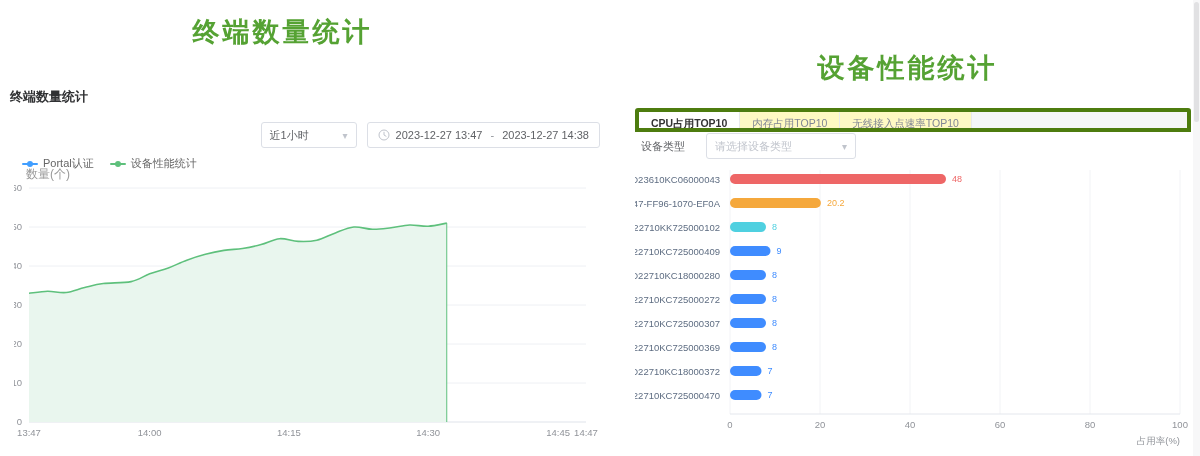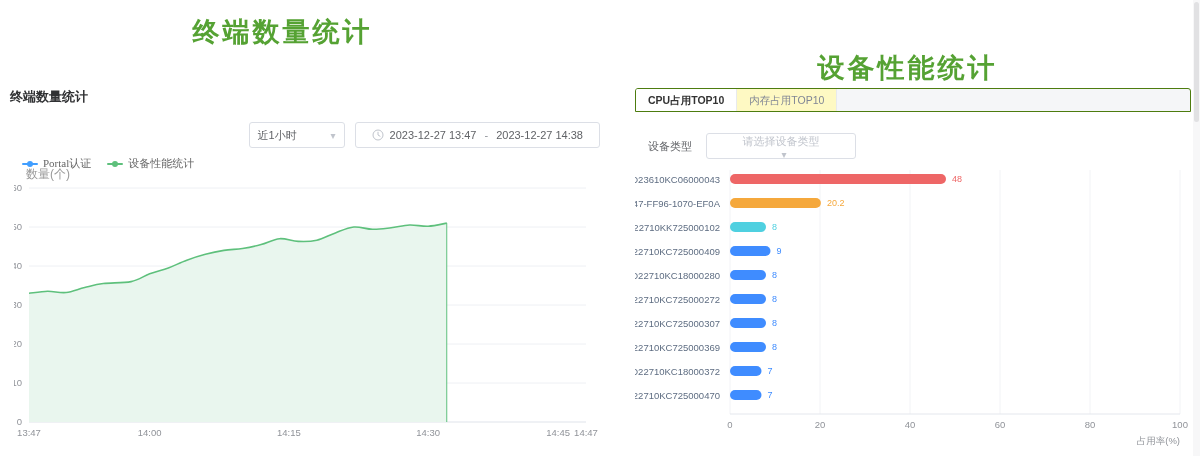--- a/index.html
+++ b/index.html
@@ -25,48 +25,48 @@
   .controls{position:absolute;top:122px;right:14px;display:flex;gap:10px;align-items:center;}
   .select-box{
     height:26px;border:1px solid #dcdfe6;border-radius:3px;background:#fff;
     display:flex;align-items:center;justify-content:space-between;
     padding:0 8px;font-size:11px;color:#606266;cursor:pointer;
   }
   .select-box .chevron{color:#c0c4cc;font-size:10px;margin-left:6px;}
   .time-select{width:96px;}
   .date-box{
     height:26px;border:1px solid #dcdfe6;border-radius:3px;background:#fff;
-    display:flex;align-items:center;gap:6px;padding:0 16px;font-size:11px;color:#606266;cursor:pointer;
+    display:flex;align-items:center;gap:6px;padding:0 10px;font-size:11px;color:#606266;cursor:pointer;
   }
   .date-box .sep{color:#909399;padding:0 2px;}
-  .legend{position:absolute;left:22px;top:156px;display:flex;gap:16px;align-items:center;font-family:Liberation Serif, serif;}
+  .legend{position:absolute;left:22px;top:156px;display:flex;gap:16px;align-items:center;}
   .legend-item{display:flex;align-items:center;gap:5px;font-size:11px;color:#666;cursor:pointer;}
   .lmark{width:16px;height:2px;border-radius:1px;position:relative;display:inline-block;}
   .lmark i{position:absolute;left:50%;top:50%;width:6px;height:6px;border-radius:50%;transform:translate(-50%,-50%);display:block;}
   .ylabel{position:absolute;left:26px;top:166px;font-size:12px;color:#999;}
   #left-chart{position:absolute;left:14px;top:176px;}
   svg text.tick{font-size:9.5px;fill:#909399;font-family:"Liberation Sans",sans-serif;}
   svg text.cat{font-size:9.5px;fill:#5e6d82;font-family:"Liberation Sans",sans-serif;}
   svg text.val{font-size:9px;font-family:"Liberation Sans",sans-serif;}
   svg text.axlabel{font-size:9.5px;fill:#909399;font-family:"Liberation Sans",sans-serif;}
 
   
   .right-panel{position:absolute;left:620px;top:0;width:574px;height:456px;}
   .tabbar{
-    position:absolute;left:15px;top:88px;width:556px;height:24px;
-    background:#f5f6f8;border:1px solid #4d7c0f;border-radius:3px 3px 0 0;
+    position:absolute;left:15px;top:108px;width:556px;height:24px;
+    background:#f5f6f8;border:4px solid #4d7c0f;border-radius:3px 3px 0 0;
     display:flex;align-items:stretch;overflow:hidden;
   }
   .tab{
     padding:0 12px;line-height:22px;font-size:10.5px;color:#808695;
     border-right:1px solid #e8eaec;background:#fef9c3;cursor:pointer;white-space:nowrap;
   }
   .tab.active{background:#ffffff;color:var(--tab-active-text);font-weight:bold;}
-  .filter-label{position:absolute;left:28px;top:139px;font-size:11px;color:#606266;}
-  .filter-select{position:absolute;left:86px;top:133px;width:150px;flex-direction:column;}
+  .filter-label{position:absolute;left:21px;top:139px;font-size:11px;color:#606266;}
+  .filter-select{position:absolute;left:86px;top:133px;width:150px;}
   .placeholder{color:#c0c4cc;}
   #right-chart{position:absolute;left:15px;top:162px;}
 
   .scrollbar{position:absolute;right:0;top:0;width:7px;height:456px;background:#f7f7f8;}
   .scrollbar .thumb{position:absolute;left:1px;top:2px;width:5px;height:120px;border-radius:3px;background:#e1e1e3;}
 </style>
 </head>
 <body>
 
 <div class="section-title" id="left-title">终端数量统计</div>
@@ -131,20 +131,21 @@
       <path d="M 15,117.3 C 18.1,117.0 27.4,115.5 33.6,115.3 C 39.8,115.2 45.9,117.2 52.1,116.5 C 58.3,115.9 64.5,112.9 70.7,111.5 C 76.9,110.0 81.5,108.5 89.3,107.5 C 97.0,106.6 109.4,107.2 117.1,105.6 C 124.9,104.0 129.5,100.1 135.7,97.8 C 141.9,95.5 148.1,94.2 154.3,92.0 C 160.4,89.7 166.6,86.4 172.8,84.2 C 179.0,81.9 185.2,79.9 191.4,78.3 C 197.6,76.7 203.8,75.4 209.9,74.4 C 216.1,73.4 222.3,73.4 228.5,72.5 C 234.7,71.5 240.9,70.2 247.1,68.5 C 253.3,66.9 259.5,63.2 265.6,62.7 C 271.8,62.2 278.0,65.2 284.2,65.4 C 290.4,65.7 296.6,65.7 302.8,64.3 C 309.0,62.8 315.2,59.1 321.4,56.9 C 327.5,54.6 333.7,51.6 339.9,51.0 C 346.1,50.4 352.3,53.2 358.5,53.3 C 364.7,53.5 370.9,52.5 377.1,51.8 C 383.2,51.1 389.4,49.3 395.6,49.0 C 401.8,48.8 408.0,50.5 414.2,50.2 C 420.4,49.9 429.7,47.6 432.8,47.1 L 432.75,246 L 15,246 Z" fill="#e8f6ed" fill-opacity="0.95"></path>
       <path d="M 15,117.3 C 18.1,117.0 27.4,115.5 33.6,115.3 C 39.8,115.2 45.9,117.2 52.1,116.5 C 58.3,115.9 64.5,112.9 70.7,111.5 C 76.9,110.0 81.5,108.5 89.3,107.5 C 97.0,106.6 109.4,107.2 117.1,105.6 C 124.9,104.0 129.5,100.1 135.7,97.8 C 141.9,95.5 148.1,94.2 154.3,92.0 C 160.4,89.7 166.6,86.4 172.8,84.2 C 179.0,81.9 185.2,79.9 191.4,78.3 C 197.6,76.7 203.8,75.4 209.9,74.4 C 216.1,73.4 222.3,73.4 228.5,72.5 C 234.7,71.5 240.9,70.2 247.1,68.5 C 253.3,66.9 259.5,63.2 265.6,62.7 C 271.8,62.2 278.0,65.2 284.2,65.4 C 290.4,65.7 296.6,65.7 302.8,64.3 C 309.0,62.8 315.2,59.1 321.4,56.9 C 327.5,54.6 333.7,51.6 339.9,51.0 C 346.1,50.4 352.3,53.2 358.5,53.3 C 364.7,53.5 370.9,52.5 377.1,51.8 C 383.2,51.1 389.4,49.3 395.6,49.0 C 401.8,48.8 408.0,50.5 414.2,50.2 C 420.4,49.9 429.7,47.6 432.8,47.1" fill="none" stroke="#5ec07c" stroke-width="1.6"></path>
       <line x1="432.75" y1="47.1" x2="432.75" y2="246" stroke="#5ec07c" stroke-width="1"></line>
     </svg>
 </div>
 
 <div class="right-panel">
   <div class="tabbar">
       <div class="tab active">CPU占用TOP10</div>
       <div class="tab">内存占用TOP10</div>
+      <div class="tab">无线接入点速率TOP10</div>
     </div>
 
   <div class="filter-label">设备类型</div>
   <div class="select-box filter-select">
     <span class="placeholder">请选择设备类型</span>
     <span class="chevron">▾</span>
   </div>
 
   <svg id="right-chart" width="558" height="292">
       <line x1="95" y1="8" x2="95" y2="252" stroke="#f2f3f6"></line>

